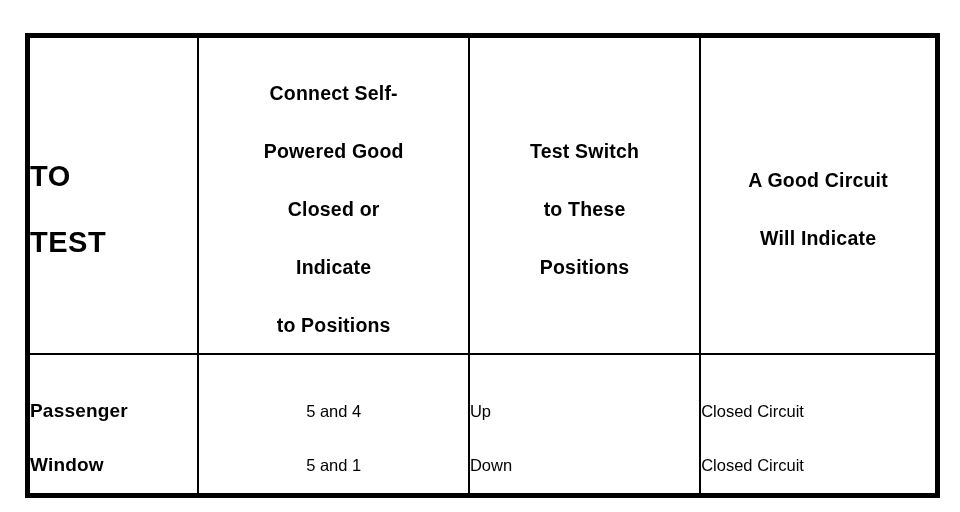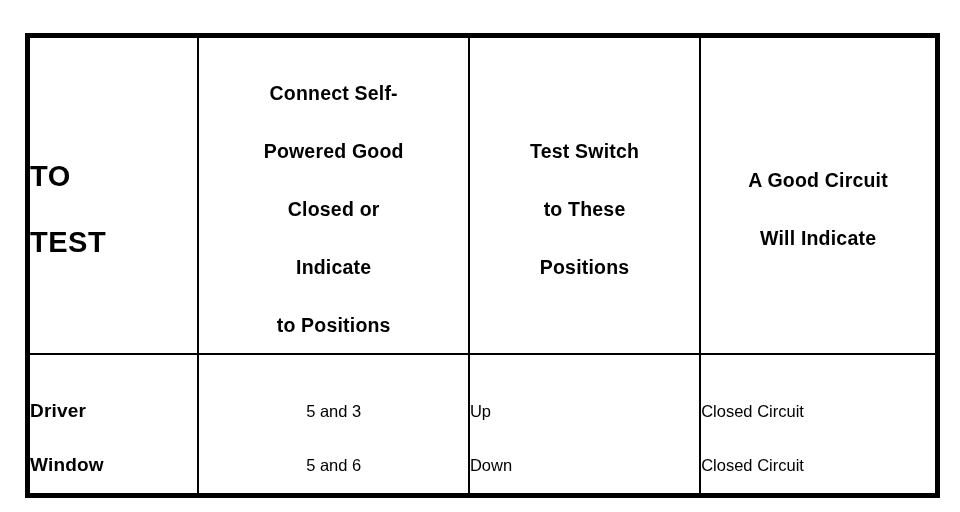--- a/index.html
+++ b/index.html
@@ -137,36 +137,36 @@
           <span class="line">Test Switch</span>
           <span class="line">to These</span>
           <span class="line">Positions</span>
         </td>
         <td class="hdr-multiline">
           <span class="line">A Good Circuit</span>
           <span class="line">Will Indicate</span>
         </td>
       </tr>
 
+
       <tr class="data-row">
         <td class="cell-rowlabel">
-          <span class="line">Driver</span>
+          <span class="line">Passenger</span>
           <span class="line">Window</span>
         </td>
         <td class="cell-terminals">
-          <span class="line">5 and 3</span>
-          <span class="line">5 and 6</span>
+          <span class="line">5 and 4</span>
+          <span class="line">5 and 1</span>
         </td>
         <td class="cell-plain">
           <span class="line">Up</span>
           <span class="line">Down</span>
         </td>
         <td class="cell-plain indent-more">
           <span class="line">Closed Circuit</span>
           <span class="line">Closed Circuit</span>
         </td>
       </tr>
 
-
     </tbody>
   </table>
 
 </div>
 
 </body></html>

